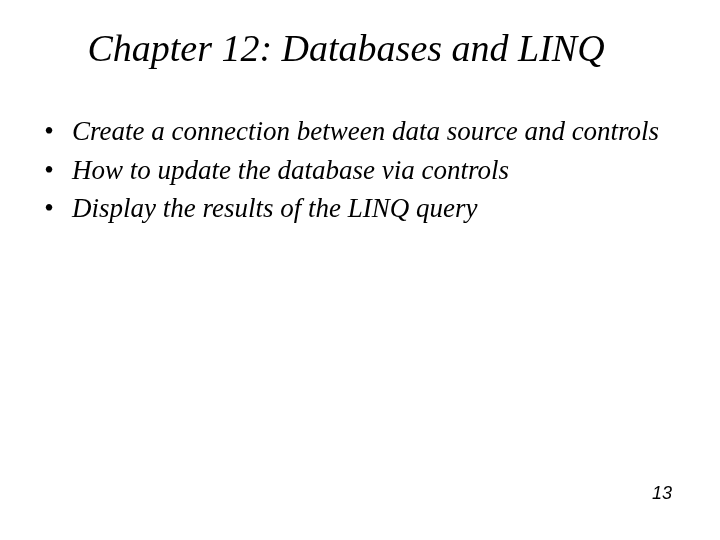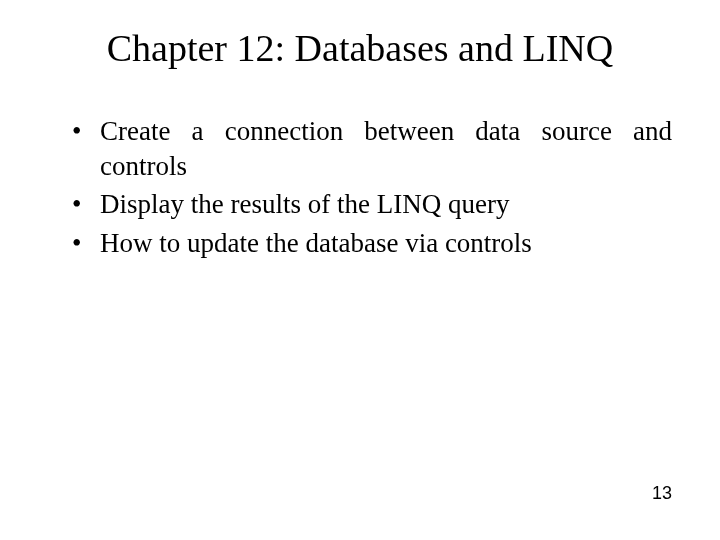--- a/index.html
+++ b/index.html
@@ -11,22 +11,23 @@
       width: 720px;
       height: 540px;
       background: #ffffff;
       font-family: "Times New Roman", Times, serif;
       color: #000000;
       position: relative;
     }
     .slide {
       width: 100%;
       height: 100%;
-      padding: 22px 48px 0 48px;
+      padding: 22px 48px 0 20px;
       position: relative;
+      font-style: italic;
     }
     .title {
       font-size: 38px;
       text-align: center;
       margin-top: 4px;
       margin-bottom: 44px;
       font-weight: normal;
     }
     .bullets {
       list-style: none;
@@ -58,17 +59,17 @@
       font-family: Arial, Helvetica, sans-serif;
     }
   </style>
 </head>
 <body>
 
 <div class="slide">
   <h1 class="title">Chapter 12: Databases and LINQ</h1>
   <ul class="bullets">
     <li class="justify">Create a connection between data source and controls</li>
+    <li>How to update the database via controls</li>
     <li>Display the results of the LINQ query</li>
-    <li>How to update the database via controls</li>
   </ul>
   <div class="page-number">13</div>
 </div>
 
 </body></html>

